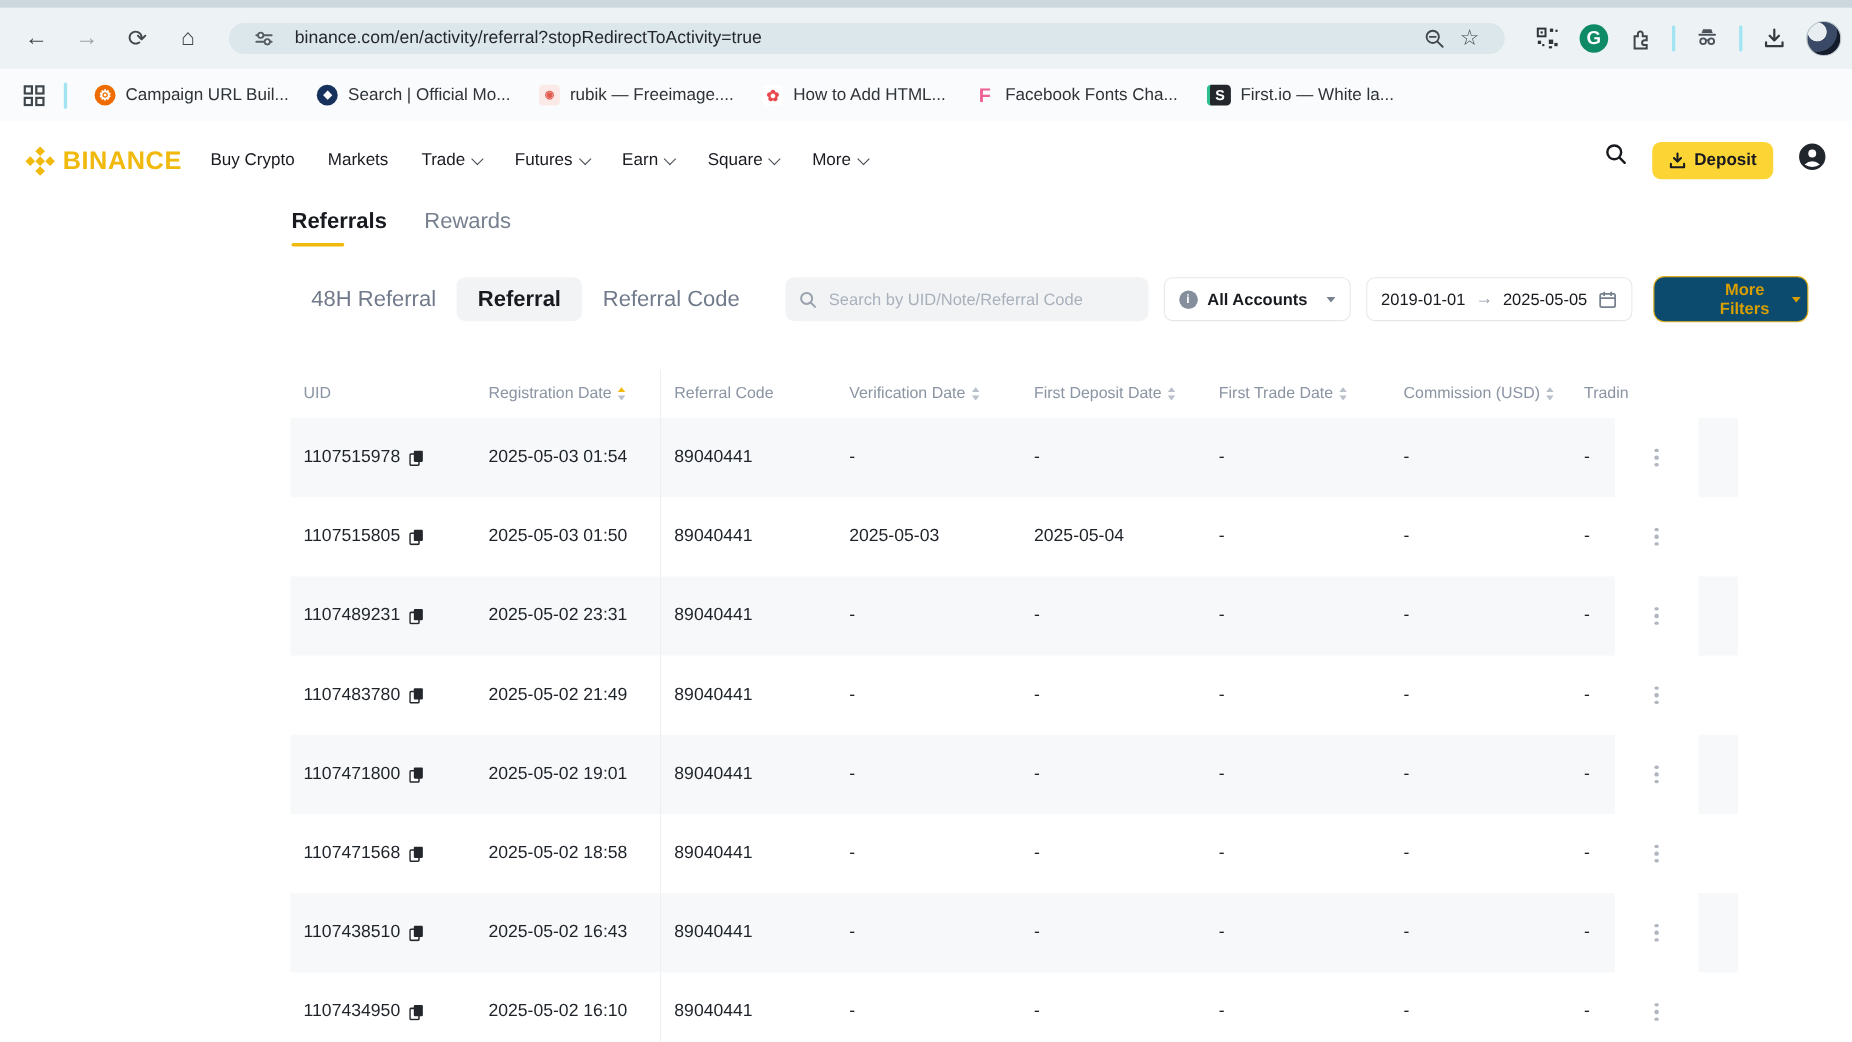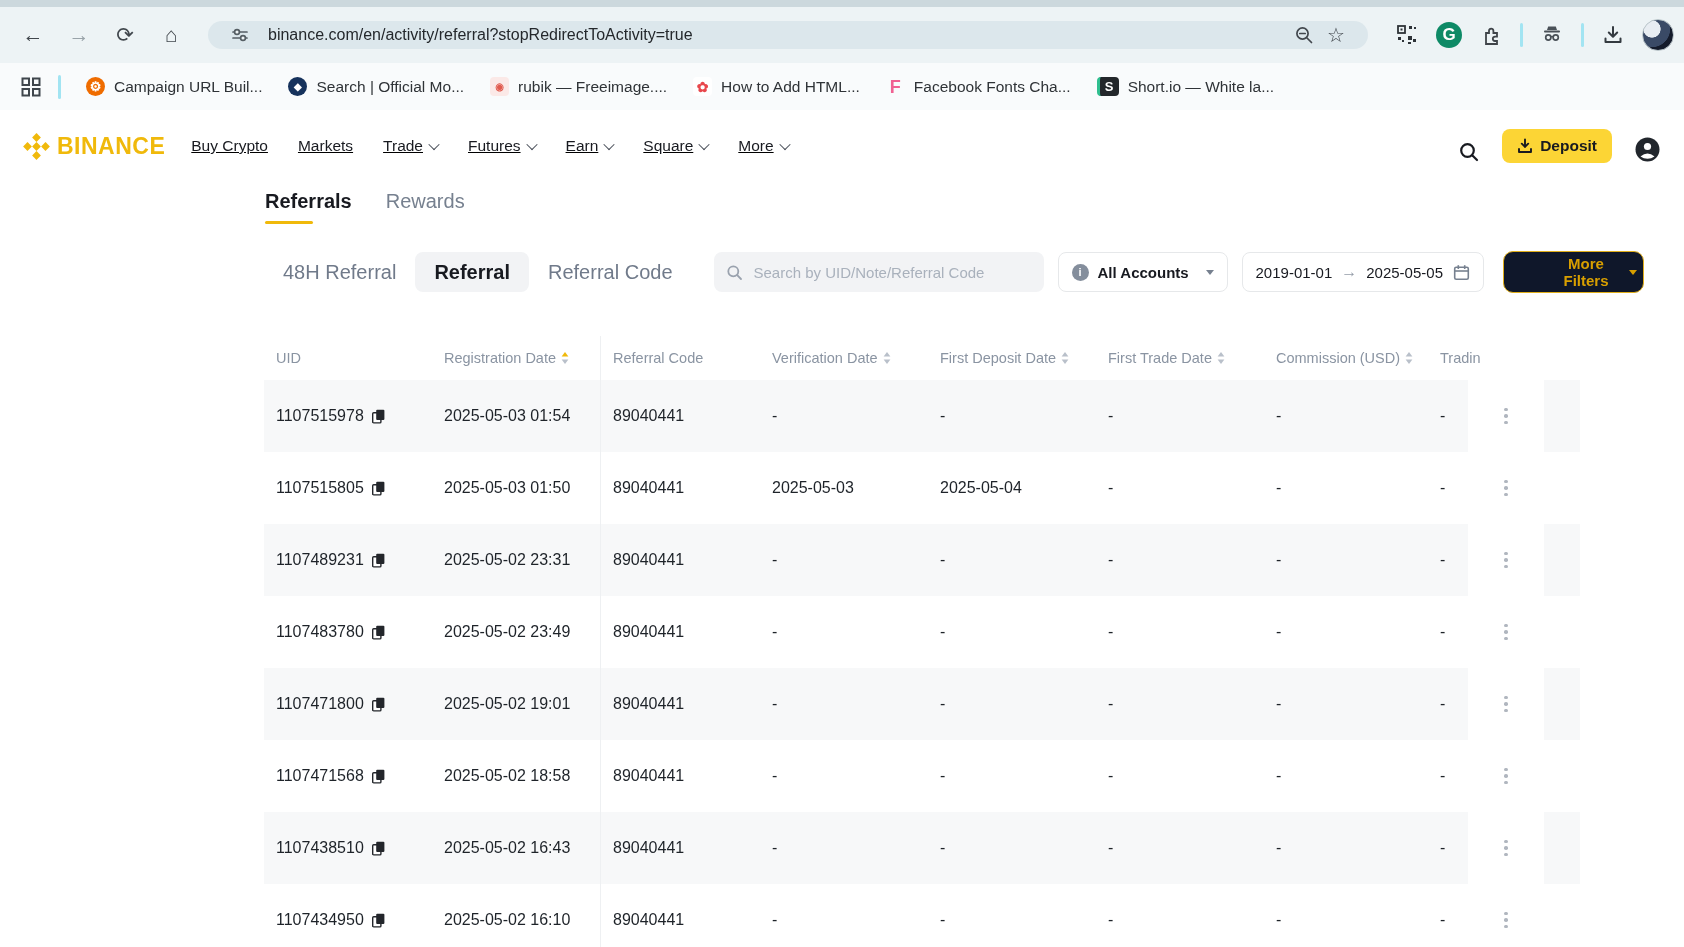--- a/index.html
+++ b/index.html
@@ -36,25 +36,25 @@
   .fav-search-diamond{background:#16325c;border-radius:50%;font-size:10px;}
   .fav-rubik-image{background:#fbe9e7;color:#e05a4e;font-size:10px;}
   .fav-html-rosette{background:#fff;color:#e8474c;font-size:14px;}
   .fav-facebook-f{background:transparent;color:#f06292;font-size:18px;}
   .fav-shortio-s{background:#23272b;color:#fff;border-left:3px solid #2fbf8f;font-size:13px;border-radius:4px;}
   
   .site-header{position:absolute;top:110px;left:0;right:0;height:72px;background:#fff;
     display:flex;align-items:center;padding:0 23px;}
   .logo{display:flex;align-items:center;gap:7px;}
   .logo-word{color:#F0B90B;font-weight:bold;font-size:23px;letter-spacing:.5px;}
-  .main-nav{display:flex;align-items:center;gap:30px;margin-left:26px;text-decoration:underline;}
+  .main-nav{display:flex;align-items:center;gap:30px;margin-left:26px;}
   .nav-item{display:flex;align-items:center;gap:7px;font-size:15.5px;font-weight:500;color:#181a20;cursor:pointer;}
   .chev{width:7px;height:7px;border-right:1.7px solid #474d57;border-bottom:1.7px solid #474d57;
     transform:rotate(45deg) translate(-1px,-1px);}
-  .hdr-right{margin-left:auto;display:flex;align-items:flex-end;gap:22px;}
+  .hdr-right{margin-left:auto;display:flex;align-items:flex-start;gap:22px;}
   .deposit-btn{display:flex;align-items:center;gap:7px;background:#FCD535;color:#181a20;border:none;
     height:34px;padding:0 15px;border-radius:8px;font-size:15.5px;font-weight:bold;font-family:inherit;}
   
   .page-tabs{position:absolute;top:190px;left:265px;display:flex;gap:34px;}
   .ptab{font-size:20px;color:#76808f;font-weight:500;}
   .ptab.active{color:#181a20;font-weight:bold;}
   .ptab.active .tab-underline{display:block;width:48px;height:3px;border-radius:2px;background:#F0B90B;margin-top:8px;}
   
   .filters{position:absolute;top:252px;left:264px;display:flex;align-items:center;height:40px;}
   .seg{height:40px;display:flex;align-items:center;padding:0 19px;border-radius:8px;
@@ -70,21 +70,21 @@
   .info-circle{width:17px;height:17px;border-radius:50%;background:#848e9c;color:#fff;font-size:11px;
     font-weight:bold;display:flex;align-items:center;justify-content:center;font-style:normal;}
   .accounts .acc-label{font-size:15px;font-weight:bold;color:#181a20;flex:1;}
   .tri-down{width:0;height:0;border-left:4.5px solid transparent;border-right:4.5px solid transparent;
     border-top:5.5px solid #76808f;}
   .daterange{width:242px;height:40px;border:1px solid #e6e8ea;border-radius:8px;background:#fff;
     display:flex;align-items:center;gap:9px;padding:0 13px;margin-left:14px;box-sizing:border-box;}
   .daterange .dt{font-size:15px;font-weight:500;color:#181a20;}
   .daterange .arrow{color:#949ca8;font-size:16px;}
   .daterange svg{margin-left:auto;}
-  .more-filters{width:141px;height:42px;border:1px solid #e0ae1a;border-radius:10px;background:#0f172a;
+  .more-filters{width:141px;height:42px;border:1px solid #e0ae1a;border-radius:10px;background:#0c4a6e;
     display:flex;align-items:center;justify-content:center;gap:8px;margin-left:19px;box-sizing:border-box;
     font-size:15px;font-weight:bold;color:#d89f00;font-family:inherit;padding-left:48px;}
   .more-filters .tri-down{border-top-color:#d89f00;}
   
   .reftable{position:absolute;top:336px;left:264px;width:1316px;}
   .tgrid{display:grid;grid-template-columns:168px 168px 160px 168px 168px 168px 164px 140px;}
   .thead{height:44px;}
   .th{display:flex;align-items:center;gap:5px;padding-left:12px;font-size:14.5px;color:#8a94a2;height:100%;}
   .th:nth-child(3){border-left:1px solid #eef0f2;}
   .row{height:72px;position:relative;}
@@ -196,21 +196,21 @@
       <span class="bm">
         <span class="fav fav-html-rosette">✿</span>
         <span class="bm-label">How to Add HTML...</span>
       </span>
       <span class="bm">
         <span class="fav fav-facebook-f">F</span>
         <span class="bm-label">Facebook Fonts Cha...</span>
       </span>
       <span class="bm">
         <span class="fav fav-shortio-s">S</span>
-        <span class="bm-label">Short.io — White la...</span>
+        <span class="bm-label">First.io — White la...</span>
       </span>
     </div>
 </div>
 
 <header class="site-header">
   <div class="logo">
     <svg width="27" height="27" viewBox="0 0 27 27">
       <g fill="#F0B90B">
         <rect x="10.4" y="1.4" width="6.2" height="6.2" transform="rotate(45 13.5 4.5)"></rect>
         <rect x="10.4" y="19.4" width="6.2" height="6.2" transform="rotate(45 13.5 22.5)"></rect>
@@ -499,21 +499,21 @@
           <div class="cell">
             <span>1107483780</span>
             <span class="copy">
               <svg width="13" height="15" viewBox="0 0 13 15">
      <rect x="0.7" y="3.7" width="8.2" height="10.2" rx="1" fill="#fff" stroke="#23262b" stroke-width="1.4"></rect>
      <rect x="4.2" y="0.7" width="8.2" height="10.2" rx="1" fill="#23262b"></rect>
               </svg>
             </span>
           </div>
           <div class="cell">
-            <span>2025-05-02 23:49</span>
+            <span>2025-05-02 21:49</span>
           </div>
           <div class="cell">
             <span>89040441</span>
           </div>
           <div class="cell">
             <span>-</span>
           </div>
           <div class="cell">
             <span>-</span>
           </div>

